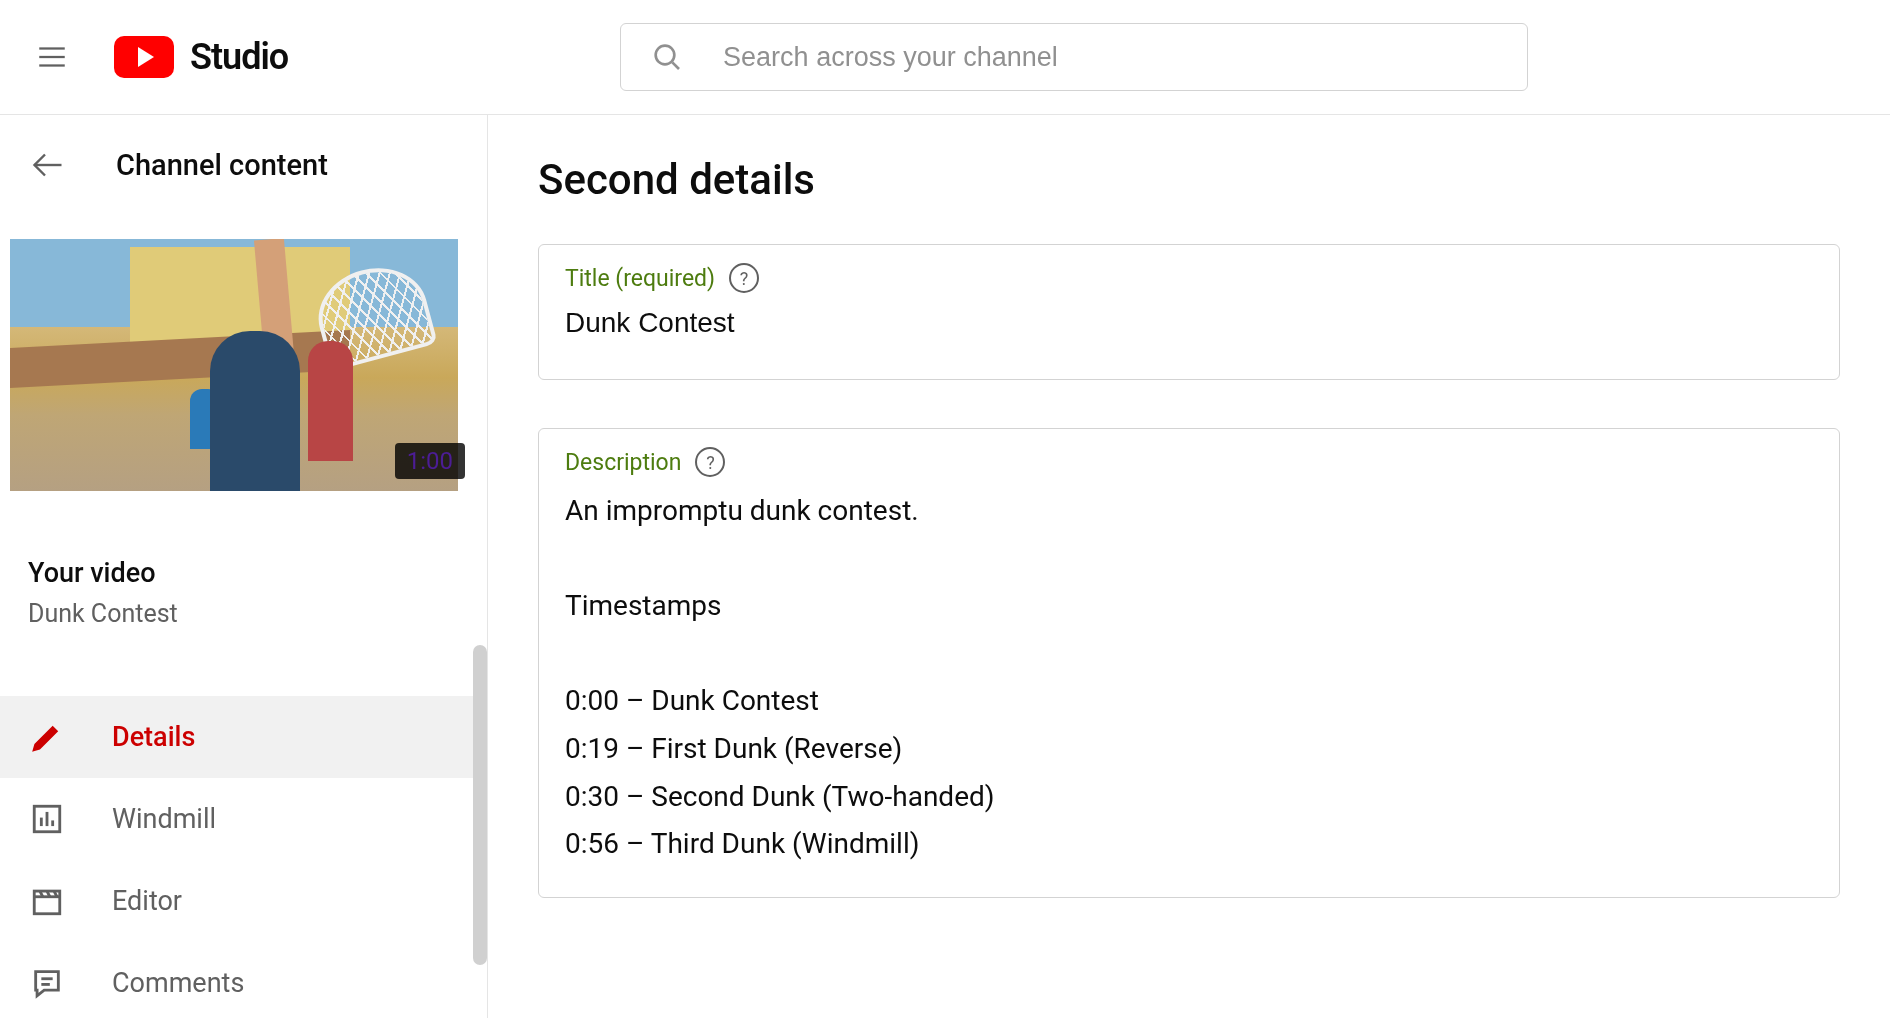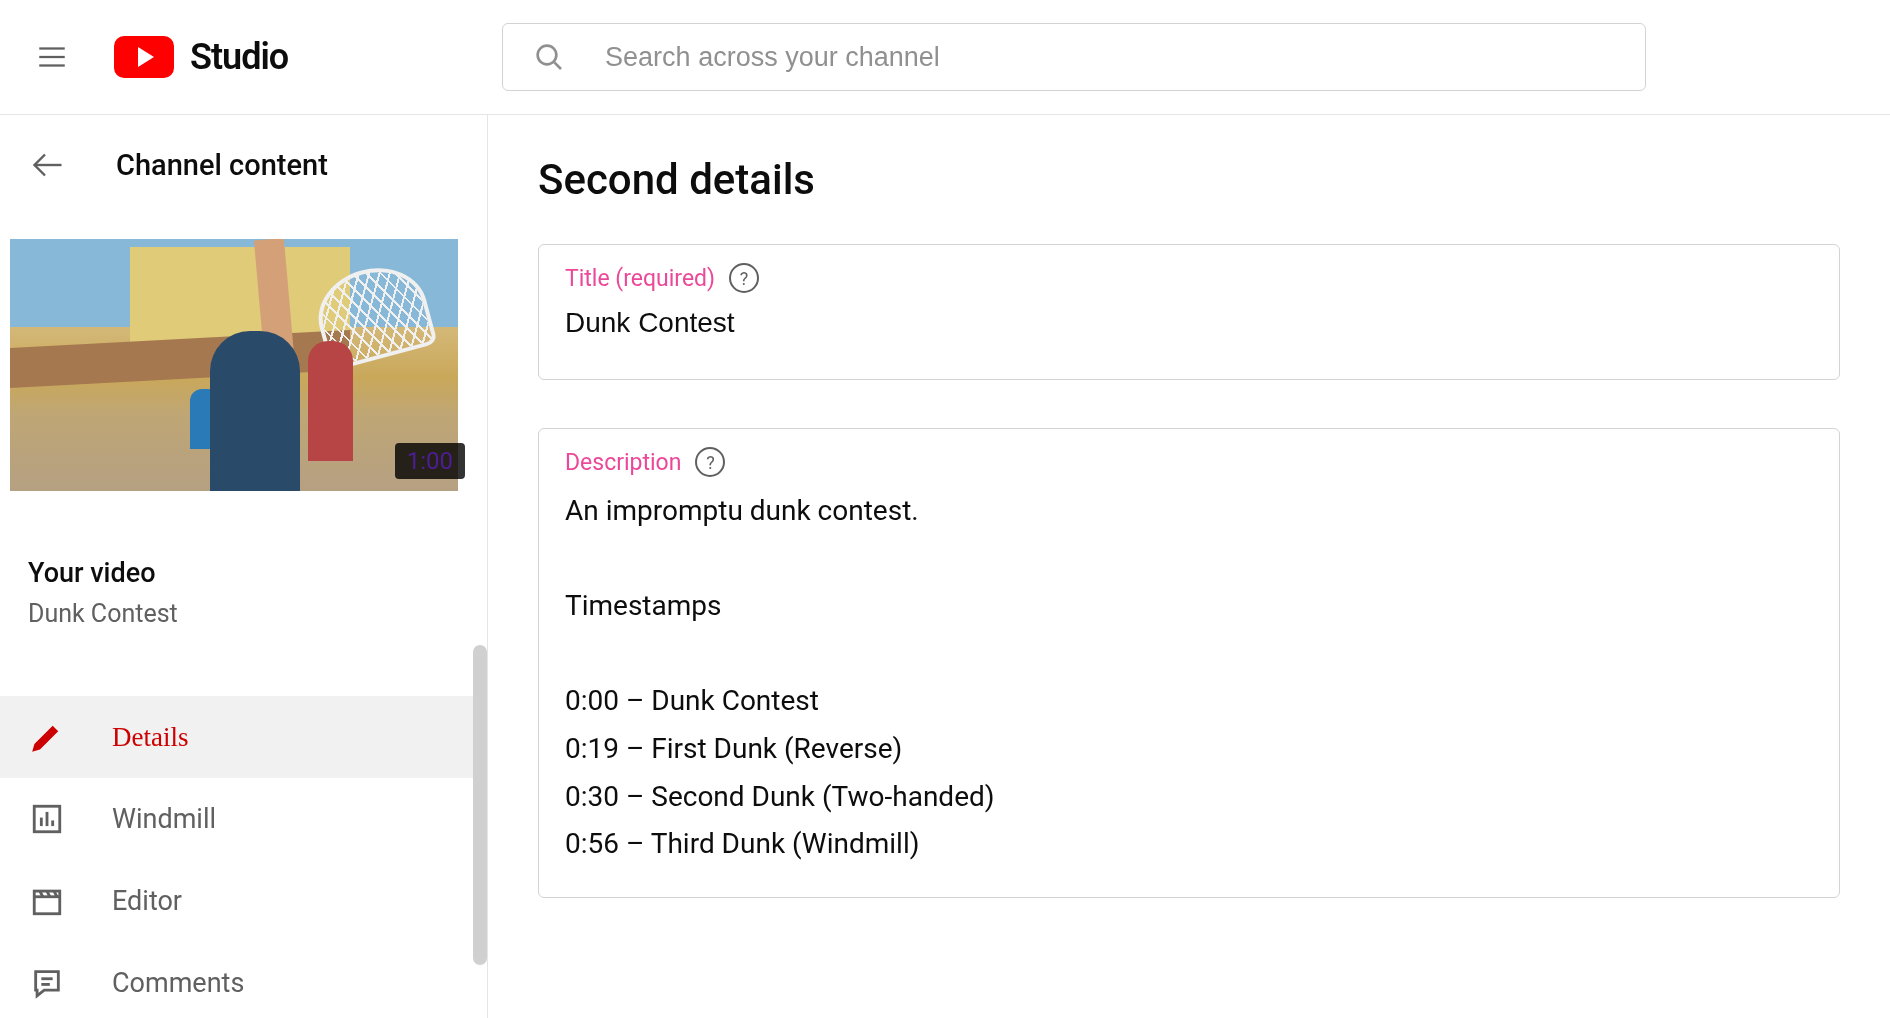--- a/index.html
+++ b/index.html
@@ -46,21 +46,21 @@
     font-size: 36px;
     font-weight: 600;
     letter-spacing: -1px;
   }
   .search-wrap {
     flex: 1;
     display: flex;
     justify-content: center;
   }
   .search {
-    width: 1144px;
+    width: 908px;
     height: 68px;
     border: 1px solid #d3d3d3;
     border-radius: 6px;
     display: flex;
     align-items: center;
     padding: 0 30px;
     gap: 40px;
   }
   .search svg { width: 32px; height: 32px; stroke: #909090; }
   .search input {
@@ -198,21 +198,20 @@
     gap: 48px;
     padding: 24px 30px;
     font-size: 27px;
     color: #606060;
     cursor: pointer;
   }
   .nav-item.active {
     background: #f1f1f1;
     color: #cc0000;
     font-weight: 500;
-    font-family: Liberation Serif, serif;
   }
   .nav-item .icon {
     width: 34px; height: 34px;
     display: flex; align-items: center; justify-content: center;
   }
   .nav-item .icon svg { width: 34px; height: 34px; }
   .nav-item.active .icon svg { stroke: #cc0000; fill: #cc0000; }
   .nav-item:not(.active) .icon svg { stroke: #606060; }
   .sidebar-scrollbar {
     position: absolute;
@@ -242,21 +241,21 @@
     max-width: 1320px;
   }
   .field-label-row {
     display: flex;
     align-items: center;
     gap: 14px;
     margin-bottom: 10px;
   }
   .field-label {
     font-size: 23px;
-    color: #ec4899;
+    color: #4d7c0f;
     text-align: right;
   }
   .help-icon {
     width: 30px; height: 30px;
     border: 2px solid #606060;
     border-radius: 50%;
     display: flex; align-items: center; justify-content: center;
     font-size: 18px;
     color: #606060;
     cursor: pointer;

